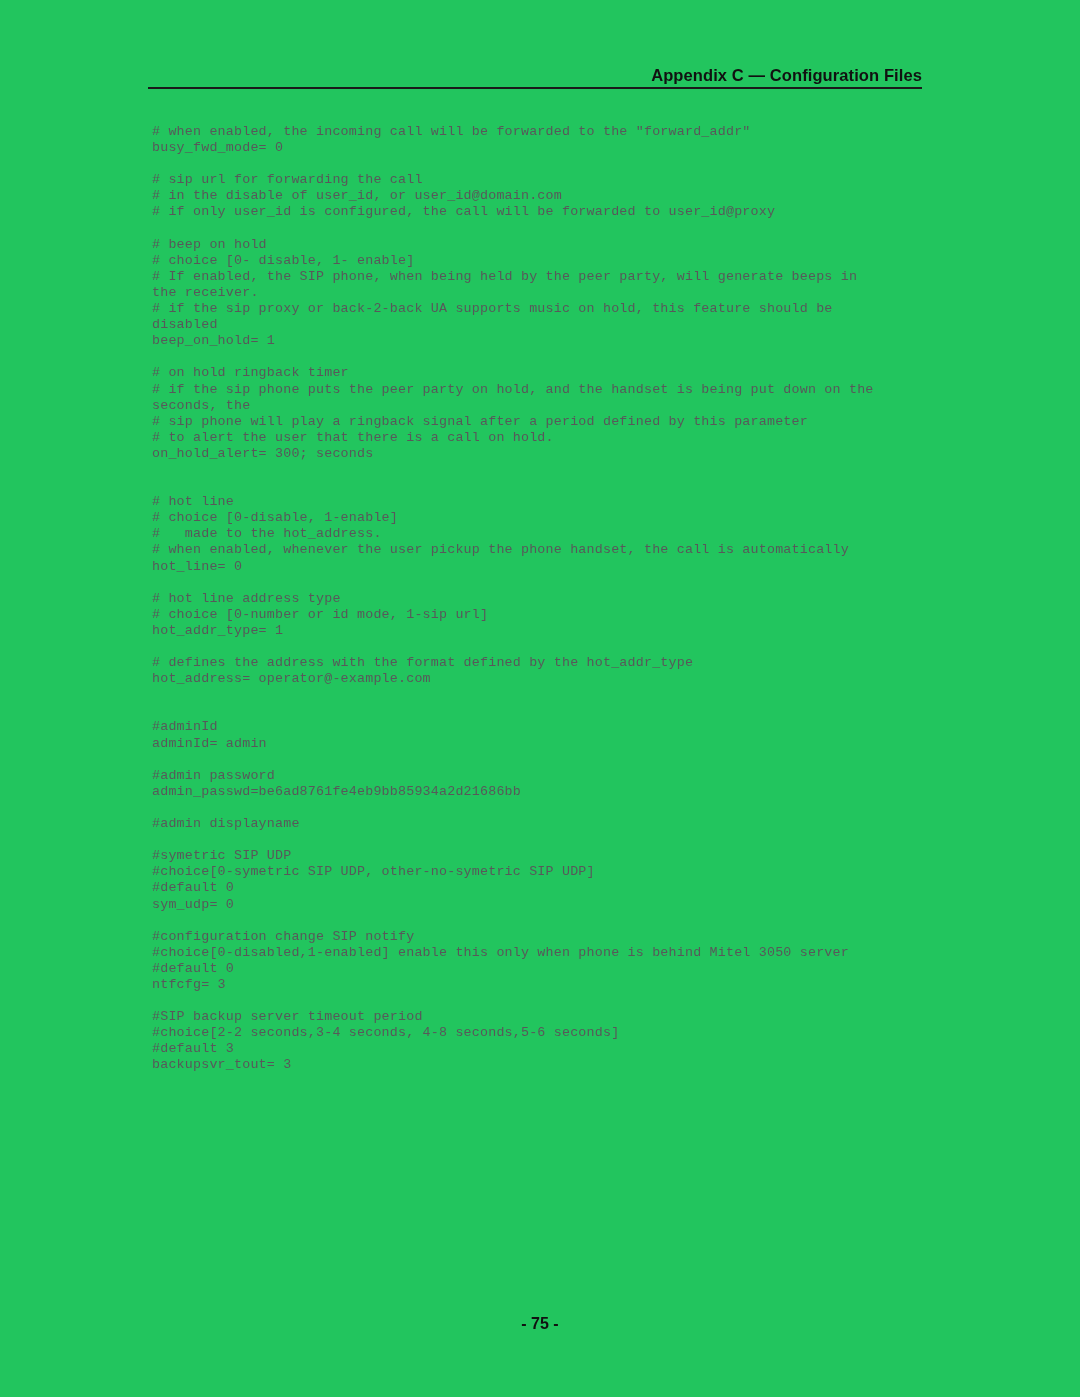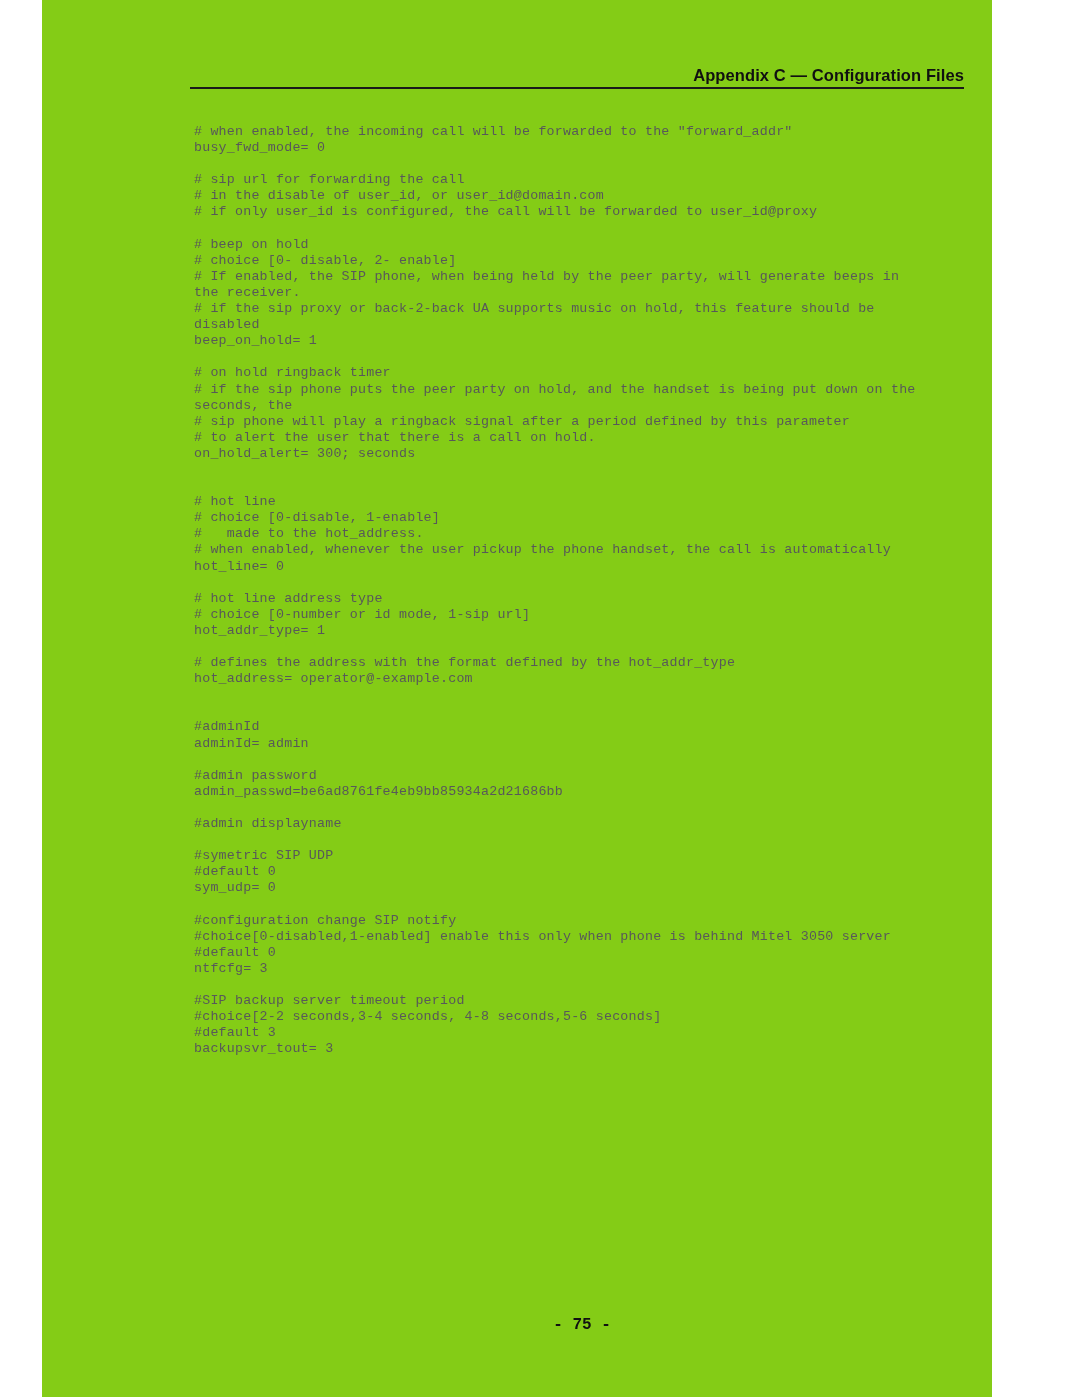--- a/index.html
+++ b/index.html
@@ -5,26 +5,25 @@
   html, body {
     margin: 0;
     padding: 0;
     background: #ffffff;
   }
   body {
     font-family: "Liberation Sans", sans-serif;
   }
   .page {
     position: relative;
-    width: 950px;
+    width: 1080px;
     height: 1397px;
-    background: #84cc16;
+    background: #22c55e;
     overflow: hidden;
     box-sizing: border-box;
-    margin-left: 42px;
   }
   
   .header {
     position: absolute;
     left: 148px;
     top: 66px;
     width: 774px;
     border-bottom: 2.5px solid #1a1a1a;
     padding-bottom: 2px;
     text-align: right;
@@ -58,21 +57,21 @@
   }
   
   .footer {
     position: absolute;
     left: 0;
     top: 1315px;
     width: 1080px;
     text-align: center;
   }
   .page-number {
-    font-family: Liberation Mono, monospace;
+    font-family: Liberation Sans, sans-serif;
     font-size: 16px;
     font-weight: bold;
     color: #111111;
   }
 </style>
 </head>
 <body>
 
 <div class="page">
 
@@ -82,21 +81,21 @@
 
   <div class="code-body">
       <div class="code-line"># when enabled, the incoming call will be forwarded to the "forward_addr"</div>
       <div class="code-line">busy_fwd_mode= 0</div>
       <div class="code-line blank">&nbsp;</div>
       <div class="code-line"># sip url for forwarding the call</div>
       <div class="code-line"># in the disable of user_id, or user_id@domain.com</div>
       <div class="code-line"># if only user_id is configured, the call will be forwarded to user_id@proxy</div>
       <div class="code-line blank">&nbsp;</div>
       <div class="code-line"># beep on hold</div>
-      <div class="code-line"># choice [0- disable, 2- enable]</div>
+      <div class="code-line"># choice [0- disable, 1- enable]</div>
       <div class="code-line"># If enabled, the SIP phone, when being held by the peer party, will generate beeps in</div>
       <div class="code-line">the receiver.</div>
       <div class="code-line"># if the sip proxy or back-2-back UA supports music on hold, this feature should be</div>
       <div class="code-line">disabled</div>
       <div class="code-line">beep_on_hold= 1</div>
       <div class="code-line blank">&nbsp;</div>
       <div class="code-line"># on hold ringback timer</div>
       <div class="code-line"># if the sip phone puts the peer party on hold, and the handset is being put down on the</div>
       <div class="code-line">seconds, the</div>
       <div class="code-line"># sip phone will play a ringback signal after a period defined by this parameter</div>
@@ -120,20 +119,21 @@
       <div class="code-line blank">&nbsp;</div>
       <div class="code-line">#adminId</div>
       <div class="code-line">adminId= admin</div>
       <div class="code-line blank">&nbsp;</div>
       <div class="code-line">#admin password</div>
       <div class="code-line">admin_passwd=be6ad8761fe4eb9bb85934a2d21686bb</div>
       <div class="code-line blank">&nbsp;</div>
       <div class="code-line">#admin displayname</div>
       <div class="code-line blank">&nbsp;</div>
       <div class="code-line">#symetric SIP UDP</div>
+      <div class="code-line">#choice[0-symetric SIP UDP, other-no-symetric SIP UDP]</div>
       <div class="code-line">#default 0</div>
       <div class="code-line">sym_udp= 0</div>
       <div class="code-line blank">&nbsp;</div>
       <div class="code-line">#configuration change SIP notify</div>
       <div class="code-line">#choice[0-disabled,1-enabled] enable this only when phone is behind Mitel 3050 server</div>
       <div class="code-line">#default 0</div>
       <div class="code-line">ntfcfg= 3</div>
       <div class="code-line blank">&nbsp;</div>
       <div class="code-line">#SIP backup server timeout period</div>
       <div class="code-line">#choice[2-2 seconds,3-4 seconds, 4-8 seconds,5-6 seconds]</div>

